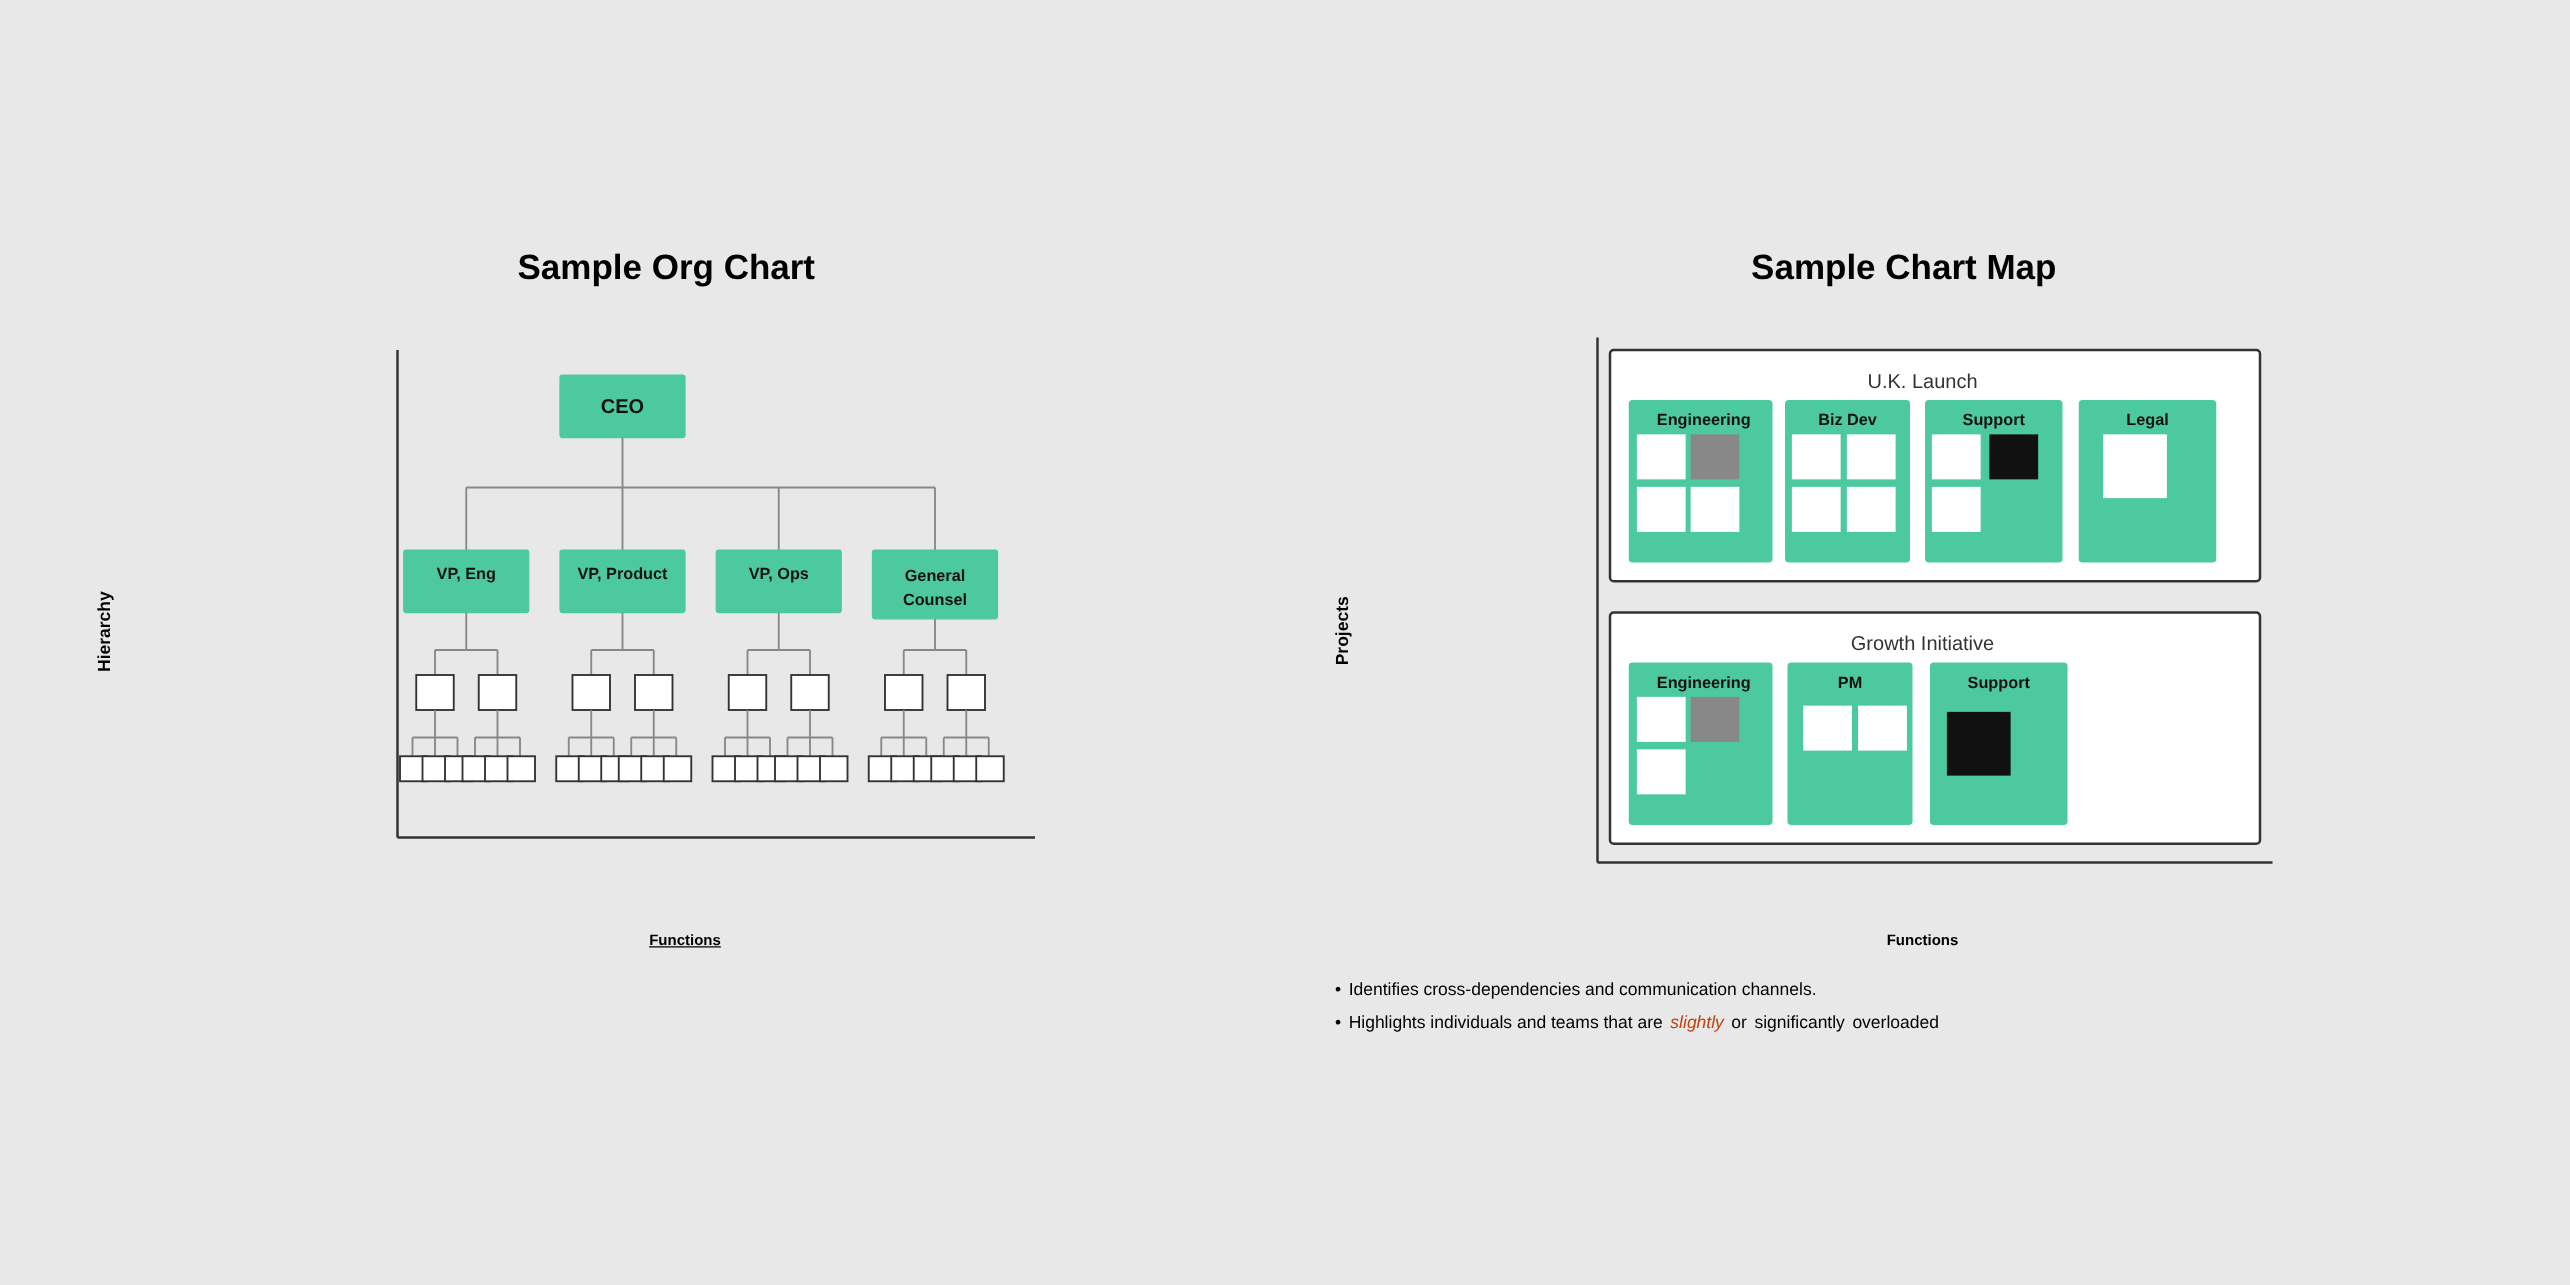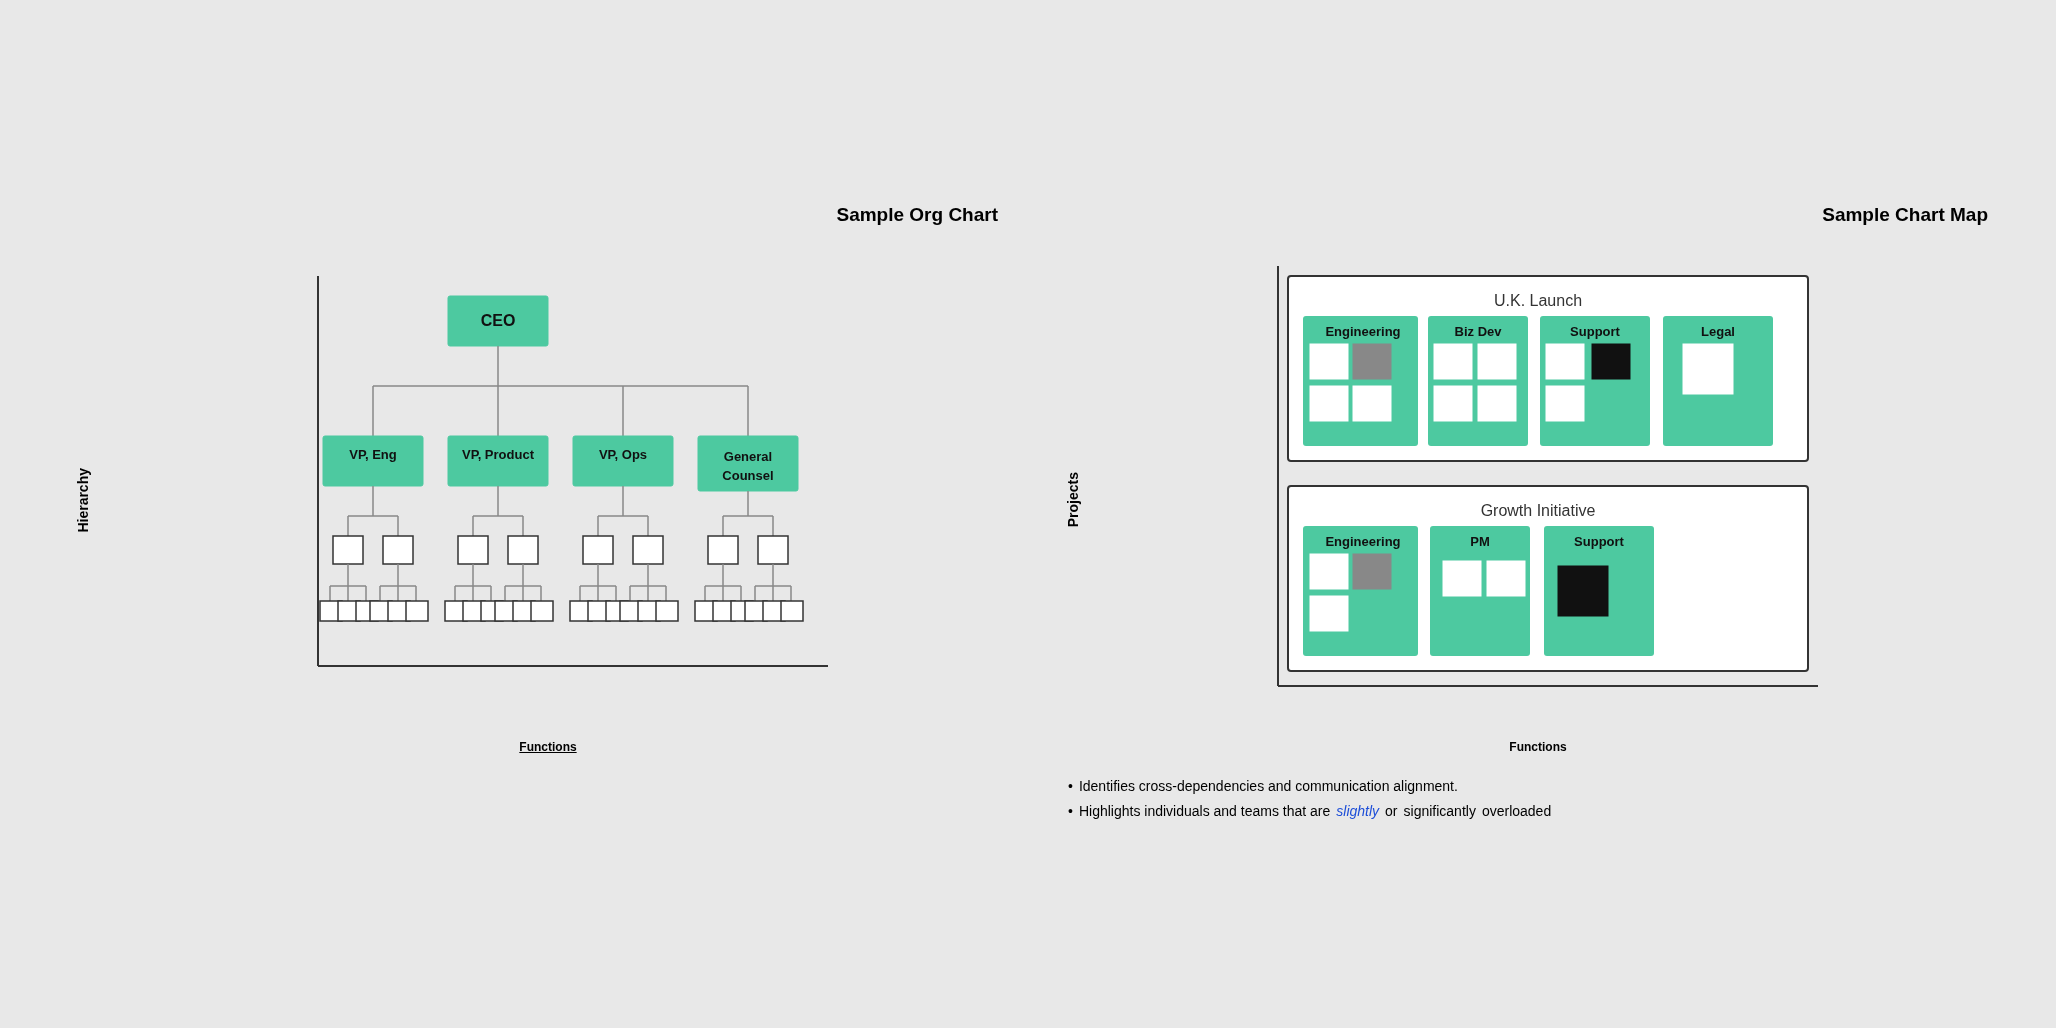--- a/index.html
+++ b/index.html
@@ -16,22 +16,22 @@
       display: flex;
       width: 2000px;
       gap: 60px;
       padding: 40px;
     }
     .panel {
       flex: 1;
       background: #e8e8e8;
     }
     .panel-title {
-      text-align: right;
-      font-size: 19px;
+      text-align: center;
+      font-size: 28px;
       font-weight: bold;
       margin-bottom: 20px;
     }
     .axis-label-x {
       text-align: center;
       font-size: 12px;
       font-weight: bold;
       margin-top: 10px;
     }
     .bullet-list {
@@ -43,21 +43,21 @@
     .bullet-list p {
       display: flex;
       align-items: flex-start;
       gap: 6px;
     }
     .bullet-list p::before {
       content: '•';
       flex-shrink: 0;
     }
     .slightly {
-      color: #1d4ed8;
+      color: #c2410c;
       font-style: italic;
       text-align: center;
     }
     .significantly {
       font-weight: normal;
     }
   </style>
 </head>
 <body>
 
@@ -267,21 +267,21 @@
 
           <rect x="296" y="280" width="110" height="130" rx="3" fill="#4dc9a0"></rect>
           <text x="351" y="300" text-anchor="middle" font-size="13" font-weight="bold" fill="#111">Support</text>
           <rect x="310" y="320" width="50" height="50" fill="#111" stroke="#111"></rect>
         </svg>
         <div class="axis-label-x">Functions</div>
       </div>
     </div>
     <div class="bullet-list">
       <p>
-          <span>Identifies cross-dependencies and communication alignment.</span>
+          <span>Identifies cross-dependencies and communication channels.</span>
         </p>
       <p>
         Highlights individuals and teams that are <span class="slightly">slightly</span> or <span class="significantly">significantly</span> overloaded
       </p>
     </div>
   </div>
 
 </div>
 
 </body></html>

